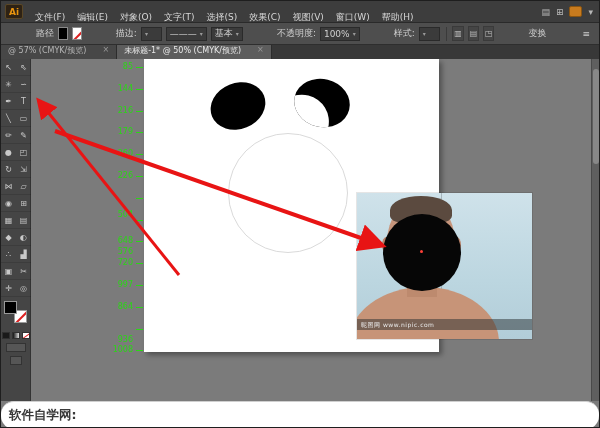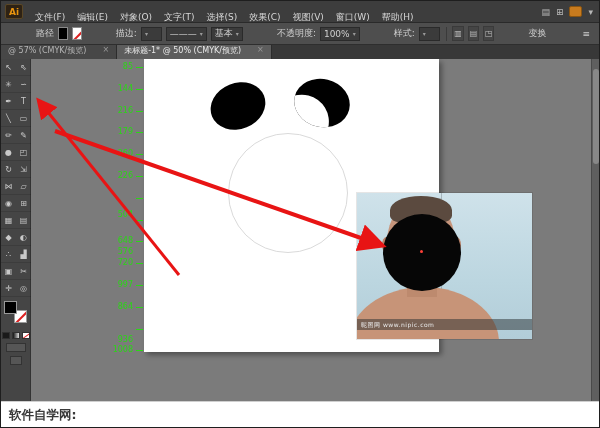--- a/index.html
+++ b/index.html
@@ -107,21 +107,21 @@
   .vscroll { position:absolute; right:0; top:58px; width:8px; height:342px; background:#5f5f5f;
              border-left:1px solid #4a4a4a; z-index:15; }
   .vthumb { position:absolute; left:1px; top:10px; width:6px; height:95px; background:#888; border-radius:3px; }
 
   
   .arrows { position:absolute; left:0; top:0; width:600px; height:428px; z-index:60; pointer-events:none; }
 
   
   .footer { position:absolute; left:0; top:400px; width:100%; height:28px; background:#fff;
             border-top:1px solid #cfcfcf; display:flex; align-items:center; gap:24px;
-            padding-left:8px; z-index:40; }
+            padding-left:8px; z-index:40;border-radius:13px; }
   .footer-site, .footer-domain { font-size:12.5px; font-weight:bold; color:#3a3a3a; }
 </style>
 </head>
 <body>
 
 <div id="screen">
 
   <div class="menubar">
     <div class="logo">Ai</div>
     <span class="menu-item">文件(F)</span>

